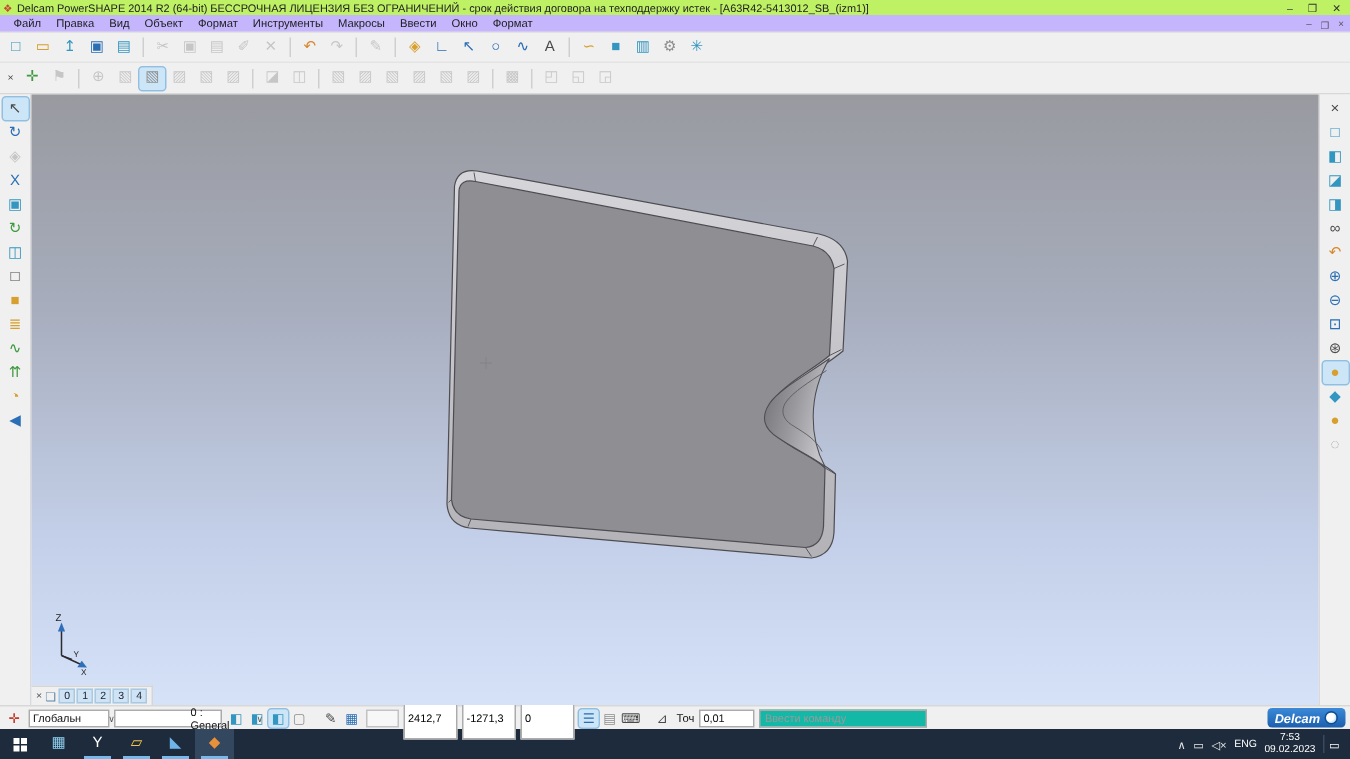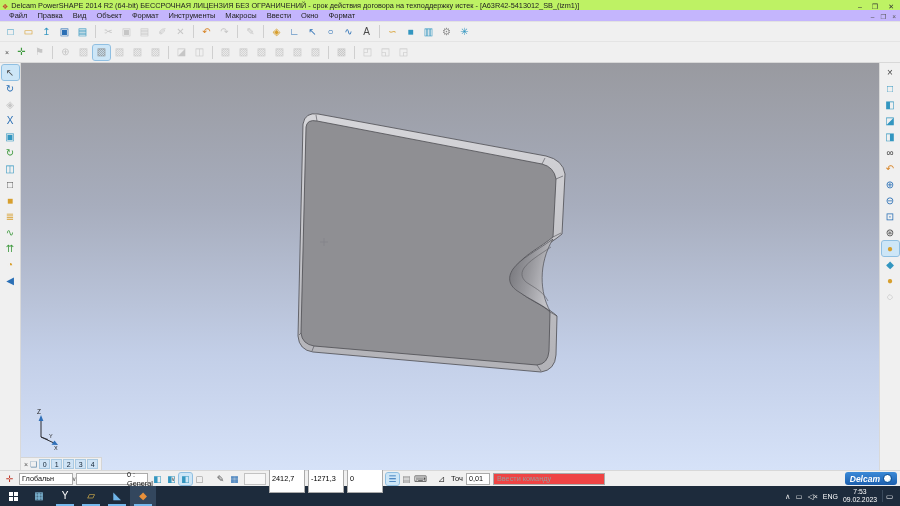--- a/index.html
+++ b/index.html
@@ -50,22 +50,22 @@
   .levels .tab { min-width:11px; height:10px; background:#cfe3f5; border:1px solid #a9c9e2; font-size:7px; display:flex; align-items:center; justify-content:center; color:#123; }
 
   
   .statusbar { height:16px; background:#f0f0f0; border-top:1px solid #d8d8d8; display:flex; align-items:center; gap:3px; padding:0 3px; font-size:7.5px; }
   .sb-ico { width:13px; height:12px; display:flex; align-items:center; justify-content:center; font-size:9px; border-radius:2px; }
   .dd { height:12px; background:#fff; border:1px solid #ababab; display:flex; align-items:center; font-size:7.3px; padding:0 2px; gap:18px; }
   .dd .arr { color:#555; font-size:6px; }
   .dd1 { width:54px; } .dd2 { width:72px; }
   .coord { width:36px; height:28px; border:1px solid #ababab; background:#fff; font-size:7.3px; font-family:"Liberation Sans",sans-serif; padding:12px 2px; }
   .smallfield { width:22px; height:12px; border:1px solid #c2c2c2; background:#f7f7f7; }
-  .tol { width:24px; height:12px; border:1px solid #ababab; background:#fff; font-size:7.3px; display:flex; align-items:center; padding:0 2px; }
-  .cmd { width:112px; height:12px; border:1px solid #ababab; background:#ef4444; font-size:7.3px; padding:0 3px; color:#333; }
+  .tol { width:37px; height:12px; border:1px solid #ababab; background:#fff; font-size:7.3px; display:flex; align-items:center; padding:0 2px; }
+  .cmd { width:112px; height:12px; border:1px solid #ababab; background:#14b8a6; font-size:7.3px; padding:0 3px; color:#333; }
   .cmd::placeholder { color:#9a9a9a; }
   .brand { margin-left:auto; height:13px; padding:0 5px; background:linear-gradient(180deg,#3b8ad8,#1c5fae); border-radius:3px; color:#fff; font-weight:bold; font-style:italic; font-size:8.5px; display:flex; align-items:center; gap:3px; }
   .dc-globe { width:9px; height:9px; border-radius:50%; background:radial-gradient(circle at 35% 35%, #ffffff 45%, #7fc4ef 100%); border:1px solid #0d4f92; }
 
   
   .taskbar { height:20px; background:#1d2b3c; display:flex; align-items:stretch; color:#fff; }
   .tb-btn { width:26px; display:flex; align-items:center; justify-content:center; position:relative; }
   .tb-btn .g { font-size:10px; line-height:1; }
   .start-grid { display:grid; grid-template-columns:4px 4px; grid-template-rows:4px 4px; gap:1px; }
   .start-grid i { background:#fff; }

